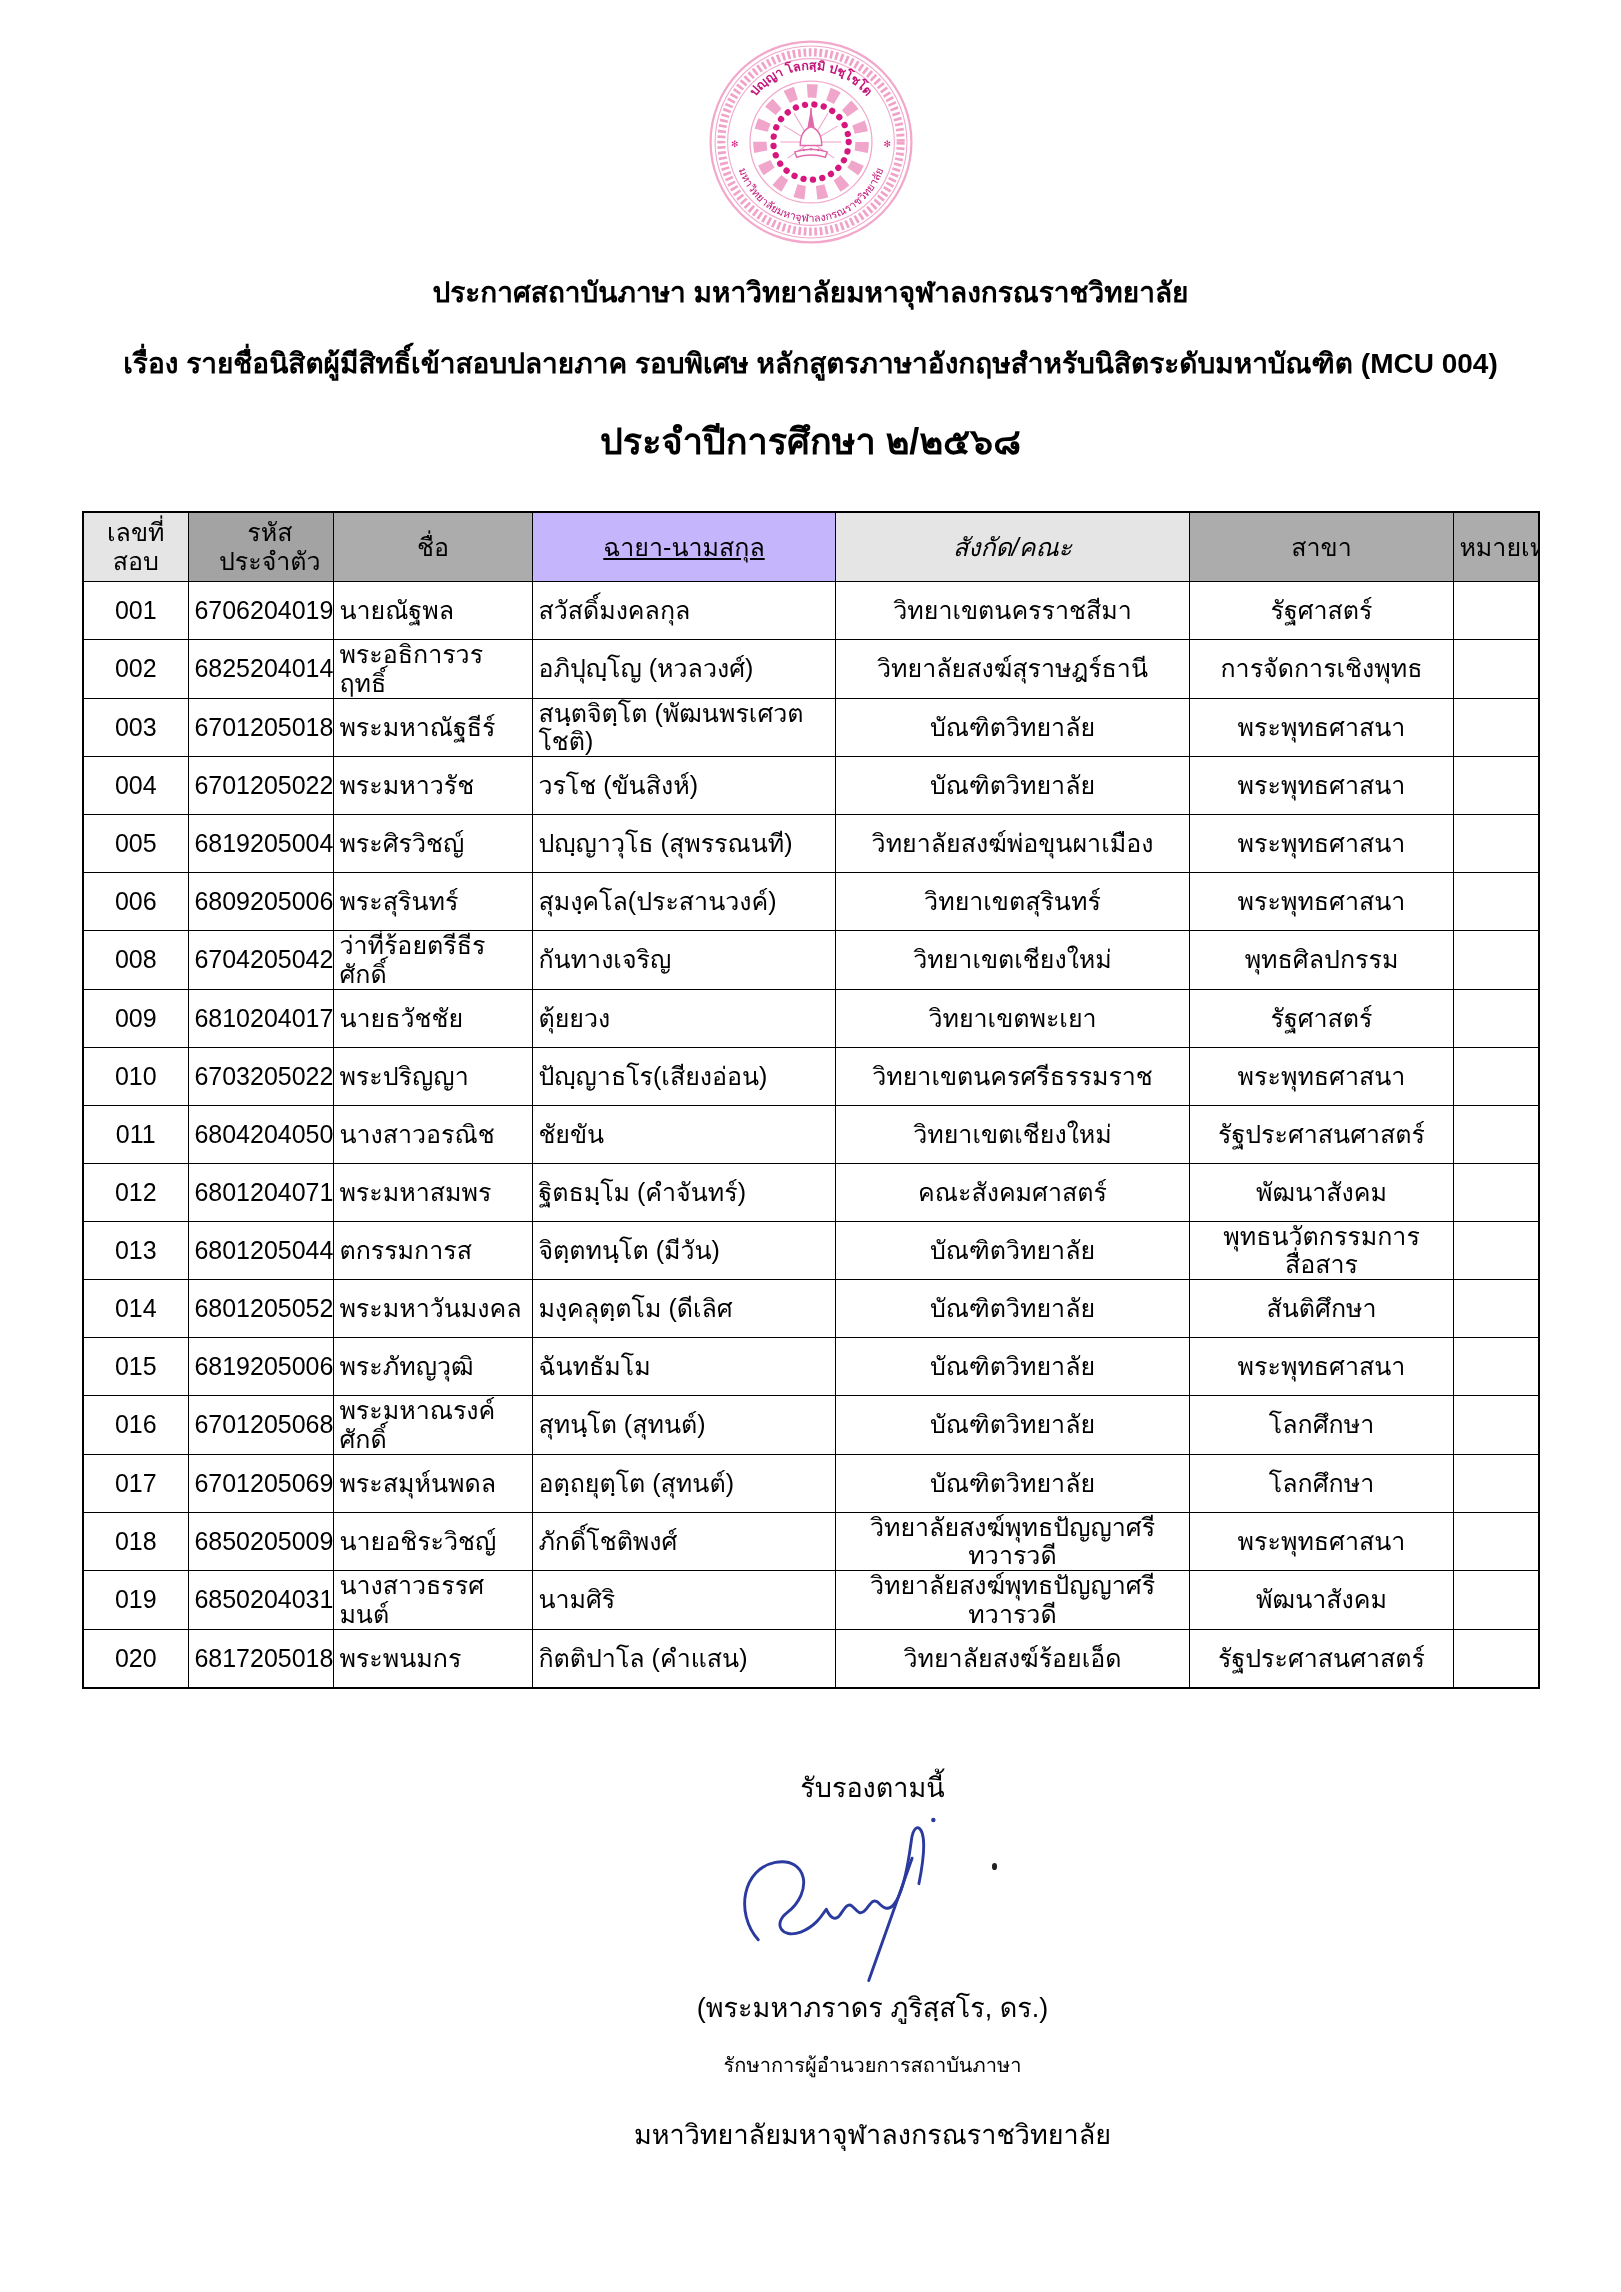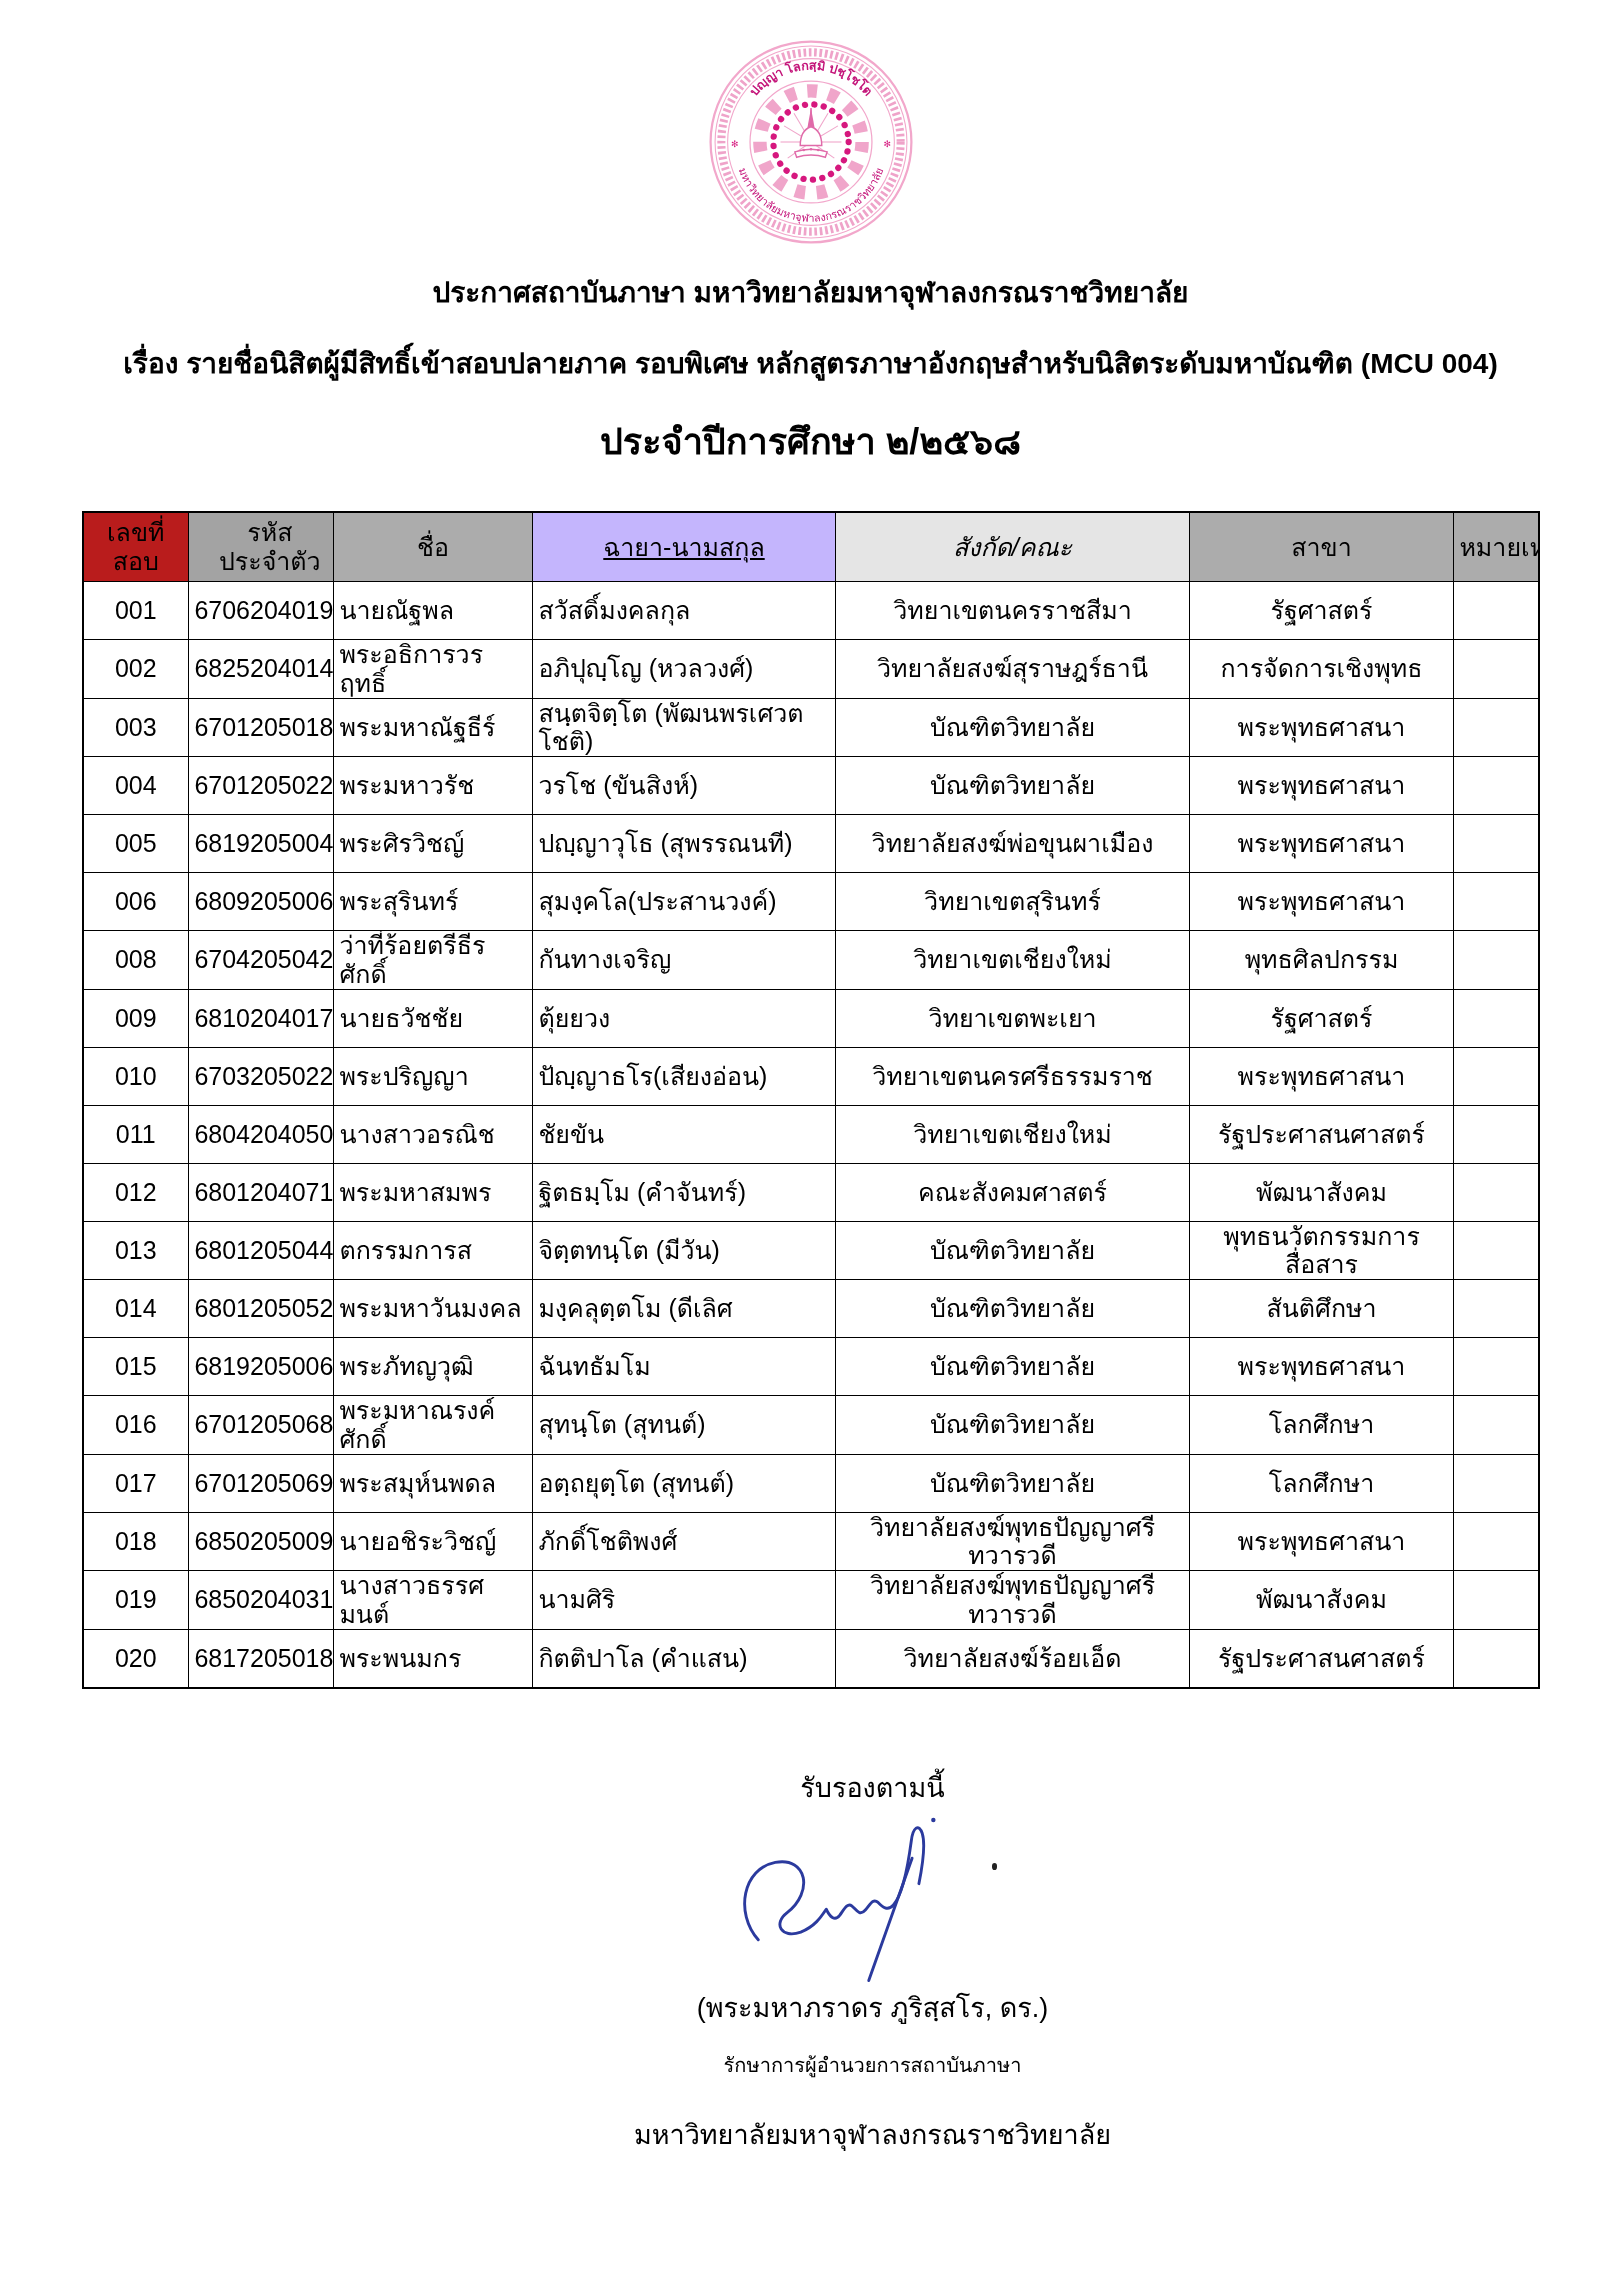--- a/index.html
+++ b/index.html
@@ -144,21 +144,21 @@
       <col>
         <col>
         <col>
         <col>
         <col>
         <col>
         <col>
     </colgroup>
     <thead>
       <tr>
-          <th style="background: #b91c1c; margin-left: 48px;">เลขที่สอบ</th>
+          <th style="background: #e5e5e5; margin-left: 48px;">เลขที่สอบ</th>
           <th style="background: #a3a3a3; padding-left: 23px;">รหัสประจำตัว</th>
           <th style="background: rgb(172, 172, 172);">ชื่อ</th>
           <th style="background: #c4b5fd; text-decoration: underline;">ฉายา-นามสกุล</th>
           <th style="background: #e5e5e5; font-style: italic;">สังกัด/คณะ</th>
           <th style="background: rgb(172, 172, 172);">สาขา</th>
           <th style="background: rgb(172, 172, 172);">หมายเหตุ</th>
         </tr>
     </thead>
     <tbody>
         <tr>

